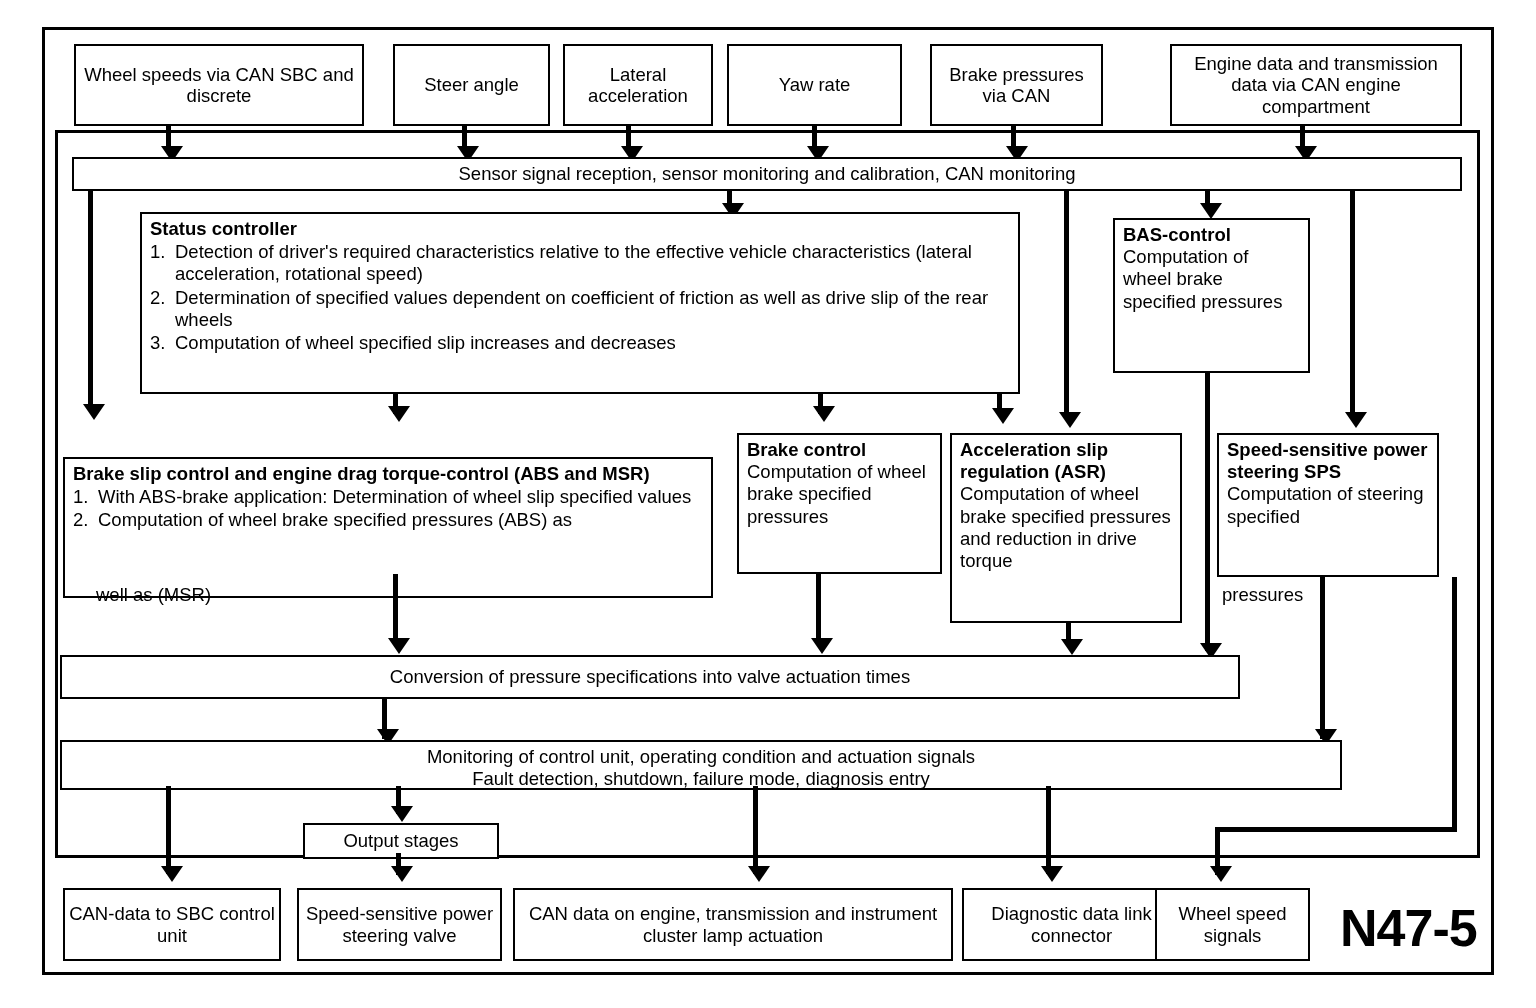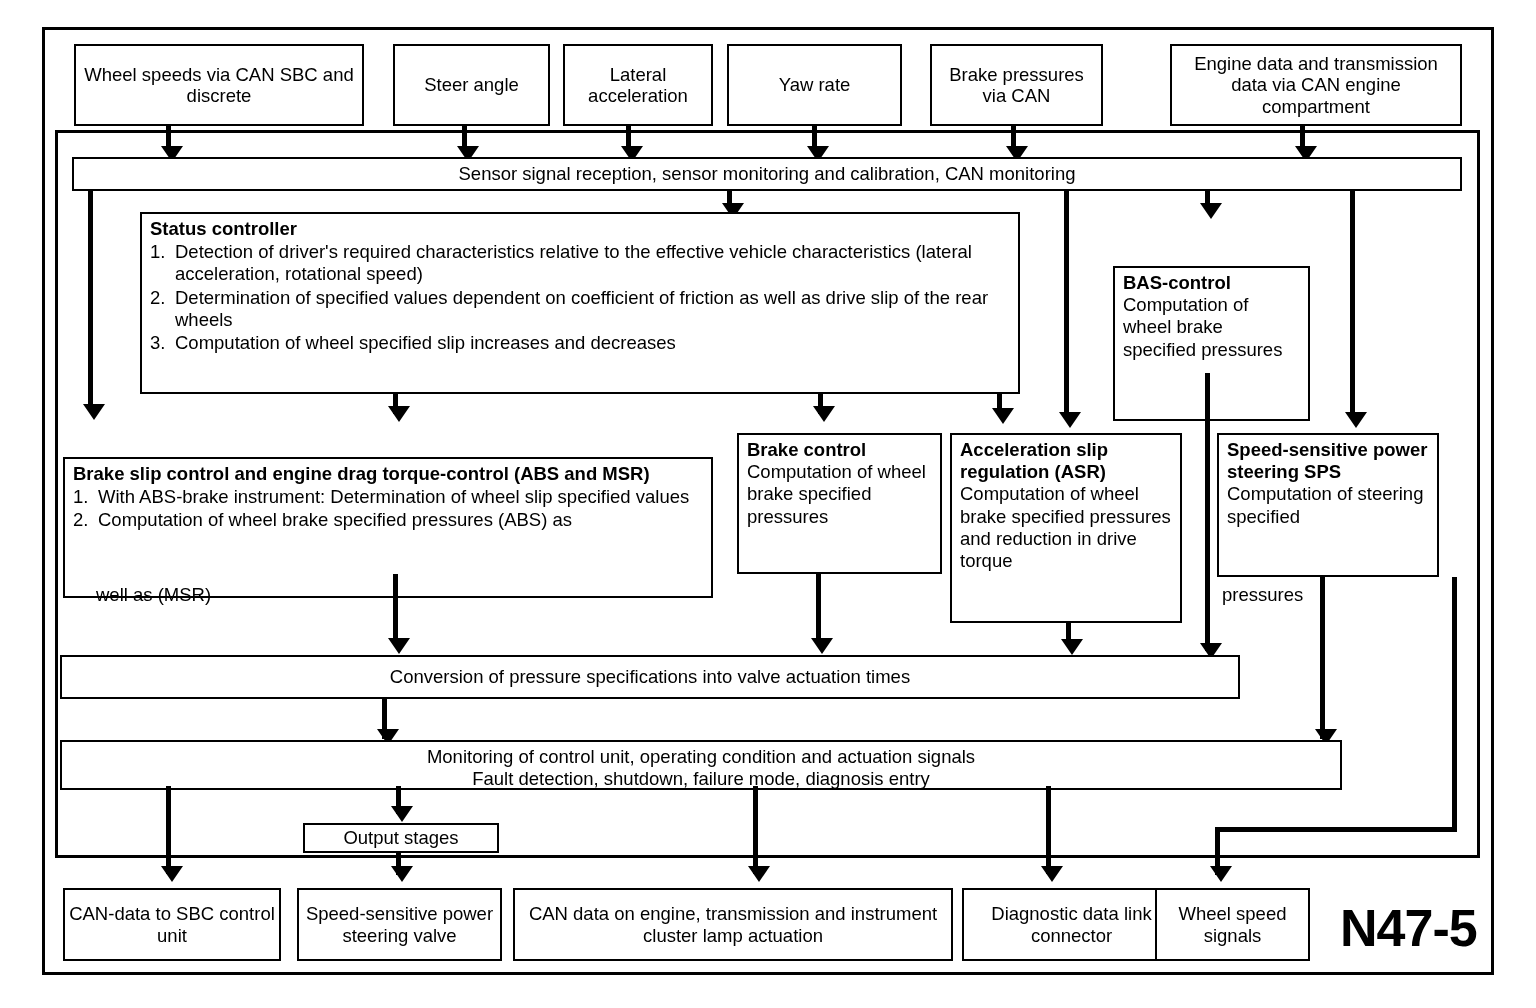--- a/index.html
+++ b/index.html
@@ -107,42 +107,42 @@
     <div class="li">
       <span class="n">2.</span>
       <span class="x">Determination of specified values dependent on coefficient of friction as well as drive slip of the rear wheels</span>
     </div>
     <div class="li">
       <span class="n">3.</span>
       <span class="x">Computation of wheel specified slip increases and decreases</span>
     </div>
   </div>
 
-  <div class="box lft t18" style="left:1113px;top:218px;width:197px;height:155px;margin-top:48px;">
+  <div class="box lft t18" style="left:1113px;top:218px;width:197px;height:155px;">
     <div class="bold">BAS-control</div>
     <div>Computation of wheel brake specified pressures</div>
   </div>
 
   <div class="v" style="left:1205px;top:373px;height:278px;"></div>
   <div class="ah" style="left:1200px;top:643px;"></div>
 
   <div class="v" style="left:393px;top:394px;height:20px;"></div>
   <div class="ah" style="left:388px;top:406px;"></div>
 
   <div class="v" style="left:818px;top:394px;height:20px;"></div>
   <div class="ah" style="left:813px;top:406px;"></div>
 
   <div class="v" style="left:997px;top:394px;height:20px;"></div>
   <div class="ah" style="left:992px;top:408px;"></div>
 
   <div class="box lft t18" style="left:63px;top:457px;width:650px;height:141px;">
     <div class="bold">Brake slip control and engine drag torque-control (ABS and MSR)</div>
     <div class="li">
       <span class="n">1.</span>
-      <span class="x">With ABS-brake instrument: Determination of wheel slip specified values</span>
+      <span class="x">With ABS-brake application: Determination of wheel slip specified values</span>
     </div>
     <div class="li">
       <span class="n">2.</span>
       <span class="x">Computation of wheel brake specified pressures (ABS) as</span>
     </div>
   </div>
   <div class="ol t18" style="left:96px;top:576px;">well as (MSR)</div>
 
   <div class="box lft t18" style="left:737px;top:433px;width:205px;height:141px;">
     <div class="bold">Brake control</div>
@@ -180,21 +180,21 @@
   <div class="ah" style="left:1315px;top:729px;"></div>
 
   <div class="bar t18" style="left:60px;top:740px;width:1282px;height:50px;display:flex;flex-direction:column;align-items:center;justify-content:flex-start;padding-top:4px;">
     <div>Monitoring of control unit, operating condition and actuation signals</div>
     <div>Fault detection, shutdown, failure mode, diagnosis entry</div>
   </div>
 
   <div class="v" style="left:396px;top:786px;height:28px;"></div>
   <div class="ah" style="left:391px;top:806px;"></div>
 
-  <div class="box ctr t18" style="left:303px;top:823px;width:196px;height:30px;">
+  <div class="box ctr t18" style="left:303px;top:823px;width:196px;height:36px;">
     <span>Output stages</span>
   </div>
 
   <div class="box ctr t18" style="left:63px;top:888px;width:218px;height:73px;">
     <span>CAN-data to SBC control unit</span>
   </div>
   <div class="box ctr t18" style="left:297px;top:888px;width:205px;height:73px;">
     <span>Speed-sensitive power steering valve</span>
   </div>
   <div class="box ctr t18" style="left:513px;top:888px;width:440px;height:73px;">

